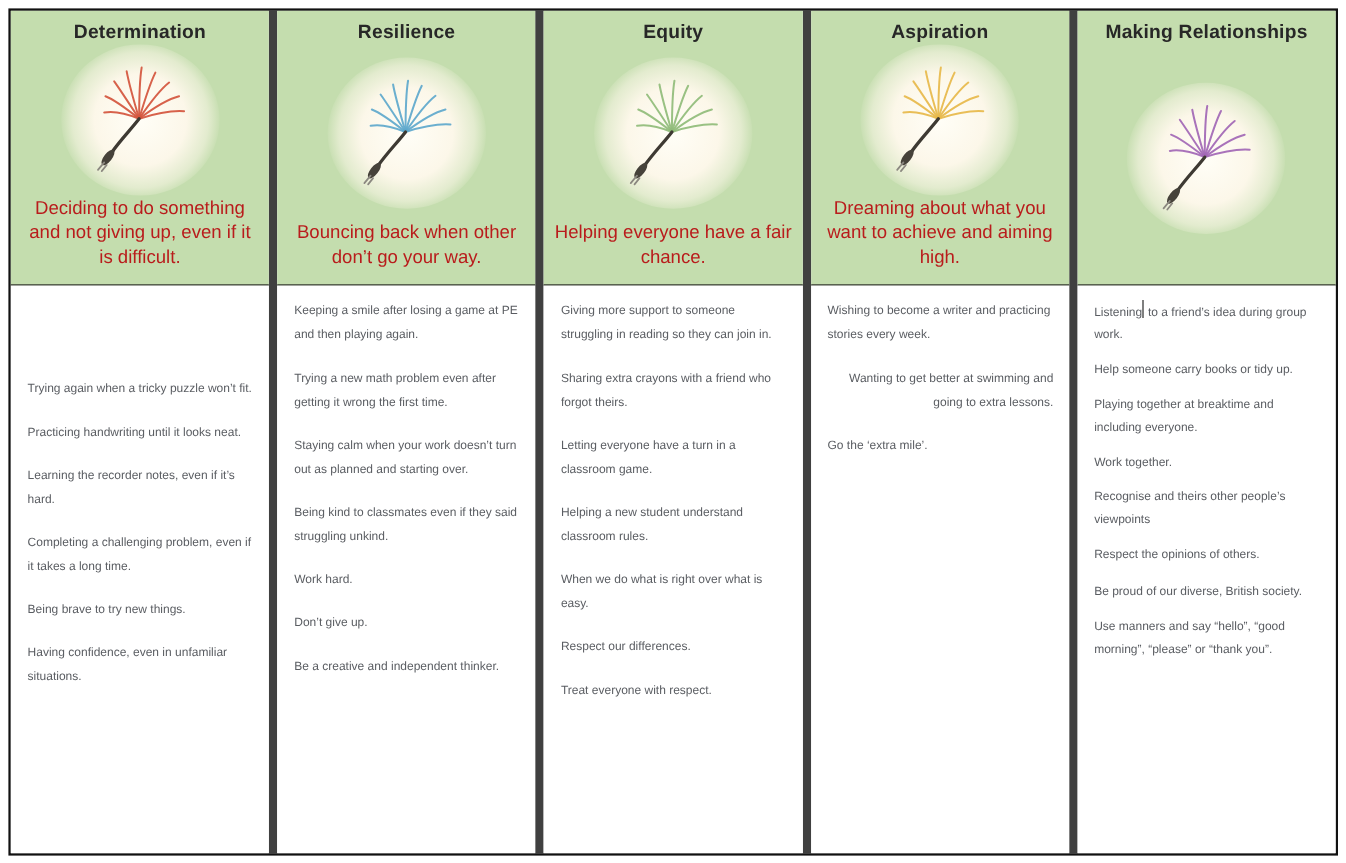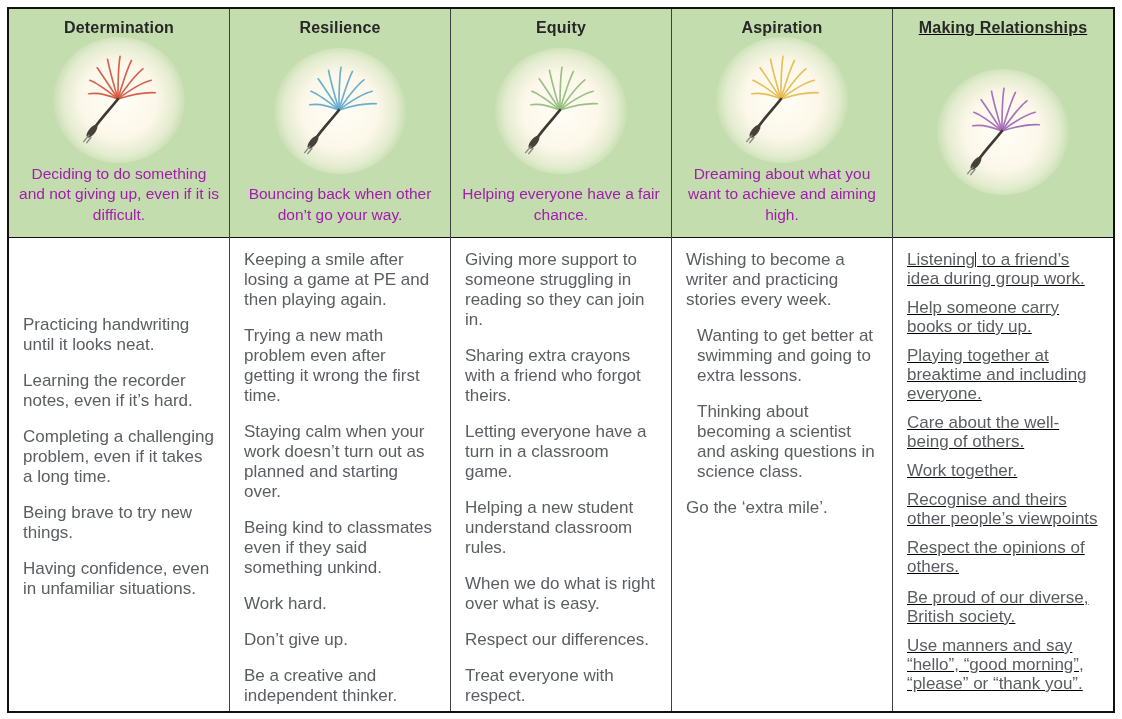--- a/index.html
+++ b/index.html
@@ -6,50 +6,50 @@
   body {
     width:1122px; height:719px; overflow:hidden;
     font-family:"Liberation Sans", sans-serif;
     -webkit-font-smoothing:antialiased;
   }
   .sheet { width:1122px; height:719px; box-sizing:border-box; padding:7px 7px 6px 7px; background:#fff; }
   .values-table {
     width:100%; height:100%; box-sizing:border-box;
     border:2px solid #111; display:flex;
   }
-  .col { flex:1 1 0; display:flex; flex-direction:column; min-width:0; border-right:1px solid #404040; }
-  .col:last-child { border-right:none;text-decoration:underline; }
+  .col { flex:1 1 0; display:flex; flex-direction:column; min-width:0; border-right:7px solid #404040; }
+  .col:last-child { border-right:none; }
   .head {
     height:229px; box-sizing:border-box; flex:0 0 auto;
     background:var(--head-bg, #c4ddae);
     border-bottom:1px solid #111;
     display:flex; flex-direction:column; align-items:center;
     padding:10px 8px 10px 8px; text-align:center;
   }
   .title { font-size:16px; font-weight:bold; color:#272727; letter-spacing:.2px; }
   .glowwrap { flex:1 1 auto; display:flex; align-items:center; justify-content:center; min-height:0; }
   .glow {
     width:132px; height:126px; border-radius:50%;
     background:radial-gradient(circle at 50% 50%, #fffef7 0%, #fcf7e9 42%, rgba(252,247,233,0.55) 62%, rgba(252,247,233,0) 74%);
     display:flex; align-items:center; justify-content:center;
   }
   .seed { width:104px; height:104px; display:block; }
   .seed .stem { stroke:#3e3a33; fill:none; stroke-linecap:round; }
   .seed .pod { fill:#46423a; }
   .seed .podtail { stroke:#8b8880; fill:none; stroke-linecap:round; }
   .seed .fil { stroke:var(--seed,#cc5544); fill:none; stroke-width:1.6; stroke-linecap:round; opacity:.92; }
-  .desc { font-size:15.5px; line-height:1.32; color:#a21caf; margin-bottom:2px; }
+  .desc { font-size:15.5px; line-height:1.32; color:#b91c1c; margin-bottom:2px; }
   .body {
     flex:1 1 auto; background:#fff; box-sizing:border-box;
     padding:12px 13px 6px 14px;
-    font-size:17px; line-height:20px; color:#5a5d62;
+    font-size:10px; line-height:20px; color:#5a5d62;
     overflow:hidden;
   }
   .body .item { margin:0 0 16px 0; }
-  .body .item.indent { padding-left:11px; }
+  .body .item.indent { padding-left:11px;text-align:right; }
   .body .item.tight { margin-bottom:0;margin-top:12px; }
   .body.gap-top { padding-top:77px; }
   .body.compact { line-height:19px; }
   .body.compact .item { margin-bottom:10px; }
   .text-caret {
     display:inline-block; width:0; height:15px;
     border-left:1.6px solid #2b2b2b;
     vertical-align:-2px; margin-right:1px;
   }
 </style>
@@ -77,20 +77,21 @@
             <path class="stem" stroke-width="2.6" d="M49 49 C 42 58 34 66 27 76"></path>
             <ellipse class="pod" cx="24" cy="80" rx="3.2" ry="7.5" transform="rotate(38 24 80)"></ellipse>
             <path class="podtail" stroke-width="1.4" d="M21 84 L16 90 M23 86 L19 91"></path>
           </svg>
         </div>
           </div>
         <div class="desc">Deciding to do something and not giving up, even if it is difficult.</div>
       </div>
       <div class="body gap-top">
 
+      <p class="item">Trying again when a tricky puzzle won’t fit.</p>
           <p class="item">Practicing handwriting until it looks neat.</p>
           <p class="item">Learning the recorder notes, even if it’s hard.</p>
           <p class="item">Completing a challenging problem, even if it takes a long time.</p>
           <p class="item">Being brave to try new things.</p>
           <p class="item">Having confidence, even in unfamiliar situations.</p>
         </div>
     </div>
 
     <div class="col" style="--seed: #5ea8cc; --head-bg: #c4ddae;">
       <div class="head">
@@ -113,21 +114,21 @@
           </svg>
         </div>
           </div>
         <div class="desc">Bouncing back when other don’t go your way.</div>
       </div>
       <div class="body">
 
       <p class="item">Keeping a smile after losing a game at PE and then playing again.</p>
           <p class="item">Trying a new math problem even after getting it wrong the first time.</p>
           <p class="item">Staying calm when your work doesn’t turn out as planned and starting over.</p>
-          <p class="item">Being kind to classmates even if they said something unkind.</p>
+          <p class="item">Being kind to classmates even if they said struggling unkind.</p>
           <p class="item">Work hard.</p>
           <p class="item">Don’t give up.</p>
           <p class="item">Be a creative and independent thinker.</p>
         </div>
     </div>
 
     <div class="col" style="--seed: #90bc79; --head-bg: #c4ddae;">
       <div class="head">
         <div class="title">Equity</div>
         <div class="glowwrap">
@@ -182,21 +183,20 @@
             <path class="podtail" stroke-width="1.4" d="M21 84 L16 90 M23 86 L19 91"></path>
           </svg>
         </div>
           </div>
         <div class="desc">Dreaming about what you want to achieve and aiming high.</div>
       </div>
       <div class="body">
 
       <p class="item">Wishing to become a writer and practicing stories every week.</p>
           <p class="item indent">Wanting to get better at swimming and going to extra lessons.</p>
-          <p class="item indent">Thinking about becoming a scientist and asking questions in science class.</p>
           <p class="item">Go the ‘extra mile’.</p>
         </div>
     </div>
 
     <div class="col" style="--seed: #a267b5; --head-bg: #c4ddae;">
       <div class="head">
         <div class="title">Making Relationships</div>
         <div class="glowwrap">
             <div class="glow">
           <svg class="seed" viewBox="0 0 100 100">
@@ -214,21 +214,20 @@
             <path class="podtail" stroke-width="1.4" d="M21 84 L16 90 M23 86 L19 91"></path>
           </svg>
         </div>
           </div>
       </div>
       <div class="body compact">
 
       <p class="item"><span>Listening</span><span class="text-caret"></span><span> to a friend’s idea during group work.</span></p>
           <p class="item">Help someone carry books or tidy up.</p>
           <p class="item">Playing together at breaktime and including everyone.</p>
-          <p class="item">Care about the well-being of others.</p>
           <p class="item">Work together.</p>
           <p class="item">Recognise and theirs other people’s viewpoints</p>
           <p class="item">Respect the opinions of others.</p>
           <p class="item tight">Be proud of our diverse, British society.</p>
           <p class="item">Use manners and say “hello”, “good morning”, “please” or “thank you”.</p>
         </div>
     </div>
 
   </div>
 </div>

